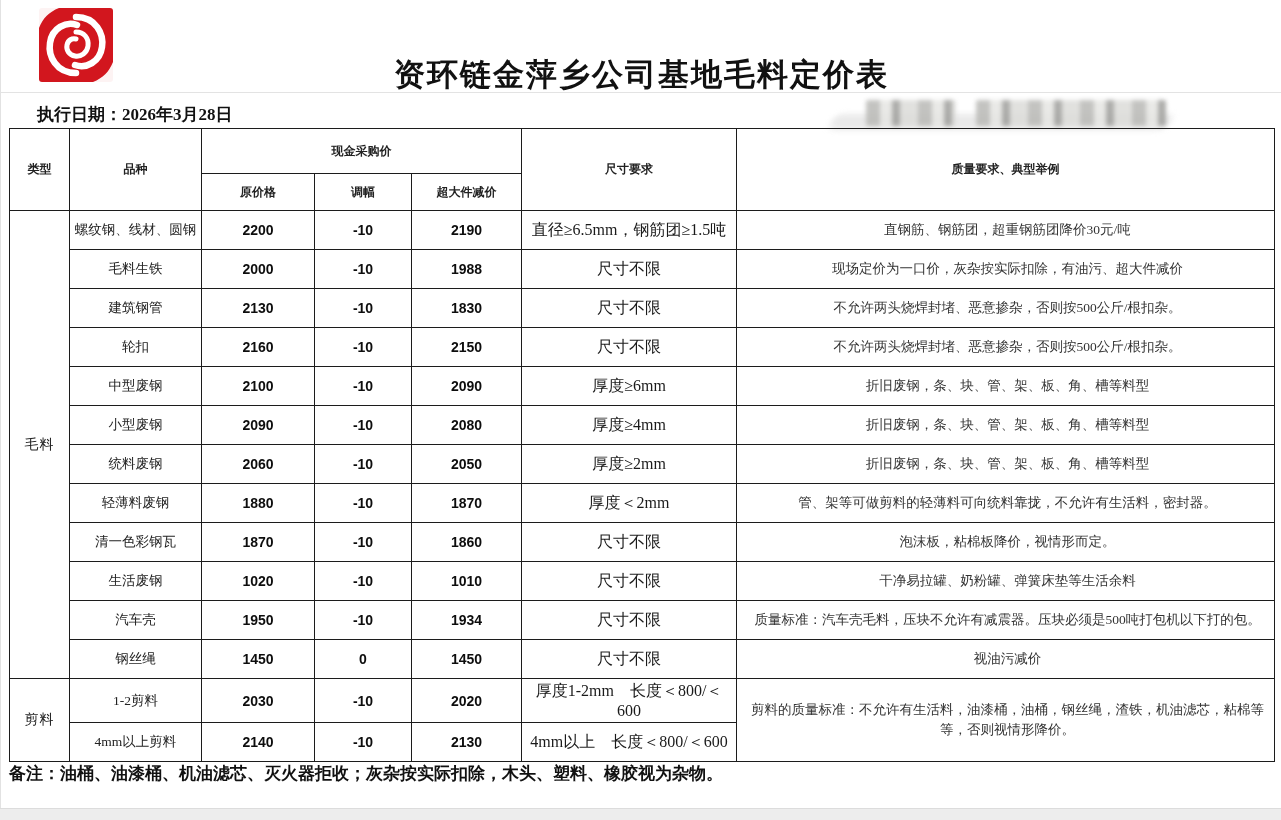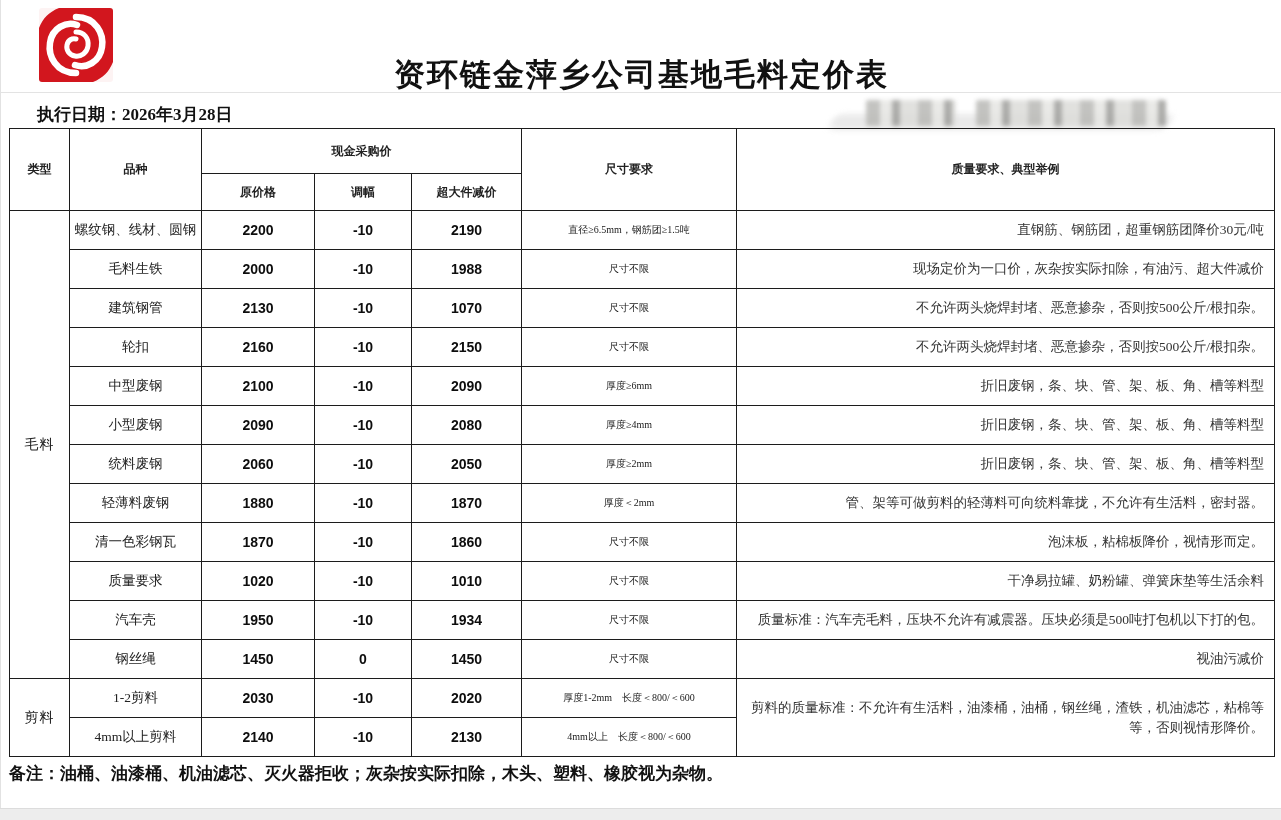--- a/index.html
+++ b/index.html
@@ -92,23 +92,23 @@
   .price-table th { font-weight: bold; font-size: 12px; }
   .price-table thead tr.h1 { height: 45px; }
   .price-table thead tr.h2 { height: 37px; }
   .price-table tbody tr { height: 39px; }
   td.num {
     font-family: "Liberation Sans", "DejaVu Sans", sans-serif;
     font-size: 14px;
     color: #0d0d0d;
     font-weight: bold;
   }
-  td.size-cell { font-size: 10px; color: #1a1a1a; }
+  td.size-cell { font-size: 16px; color: #1a1a1a; }
   td.quality {
-    text-align: right;
+    text-align: center;
     padding-left: 14px;
     padding-right: 10px;
     font-size: 13.5px;
     color: #333;
     line-height: 1.45;
   }
   td.cat-cell { font-size: 14px; letter-spacing: 1px; }
 
   
   .footer-note {
@@ -182,21 +182,21 @@
         <td class="num">2000</td>
         <td class="num">-10</td>
         <td class="num">1988</td>
         <td class="size-cell">尺寸不限</td>
         <td class="quality">现场定价为一口价，灰杂按实际扣除，有油污、超大件减价</td>
       </tr>
       <tr>
         <td>建筑钢管</td>
         <td class="num">2130</td>
         <td class="num">-10</td>
-        <td class="num">1070</td>
+        <td class="num">1830</td>
         <td class="size-cell">尺寸不限</td>
         <td class="quality">不允许两头烧焊封堵、恶意掺杂，否则按500公斤/根扣杂。</td>
       </tr>
       <tr>
         <td>轮扣</td>
         <td class="num">2160</td>
         <td class="num">-10</td>
         <td class="num">2150</td>
         <td class="size-cell">尺寸不限</td>
         <td class="quality">不允许两头烧焊封堵、恶意掺杂，否则按500公斤/根扣杂。</td>
@@ -235,21 +235,21 @@
       </tr>
       <tr>
         <td>清一色彩钢瓦</td>
         <td class="num">1870</td>
         <td class="num">-10</td>
         <td class="num">1860</td>
         <td class="size-cell">尺寸不限</td>
         <td class="quality">泡沫板，粘棉板降价，视情形而定。</td>
       </tr>
       <tr>
-        <td>质量要求</td>
+        <td>生活废钢</td>
         <td class="num">1020</td>
         <td class="num">-10</td>
         <td class="num">1010</td>
         <td class="size-cell">尺寸不限</td>
         <td class="quality">干净易拉罐、奶粉罐、弹簧床垫等生活余料</td>
       </tr>
       <tr>
         <td>汽车壳</td>
         <td class="num">1950</td>
         <td class="num">-10</td>

